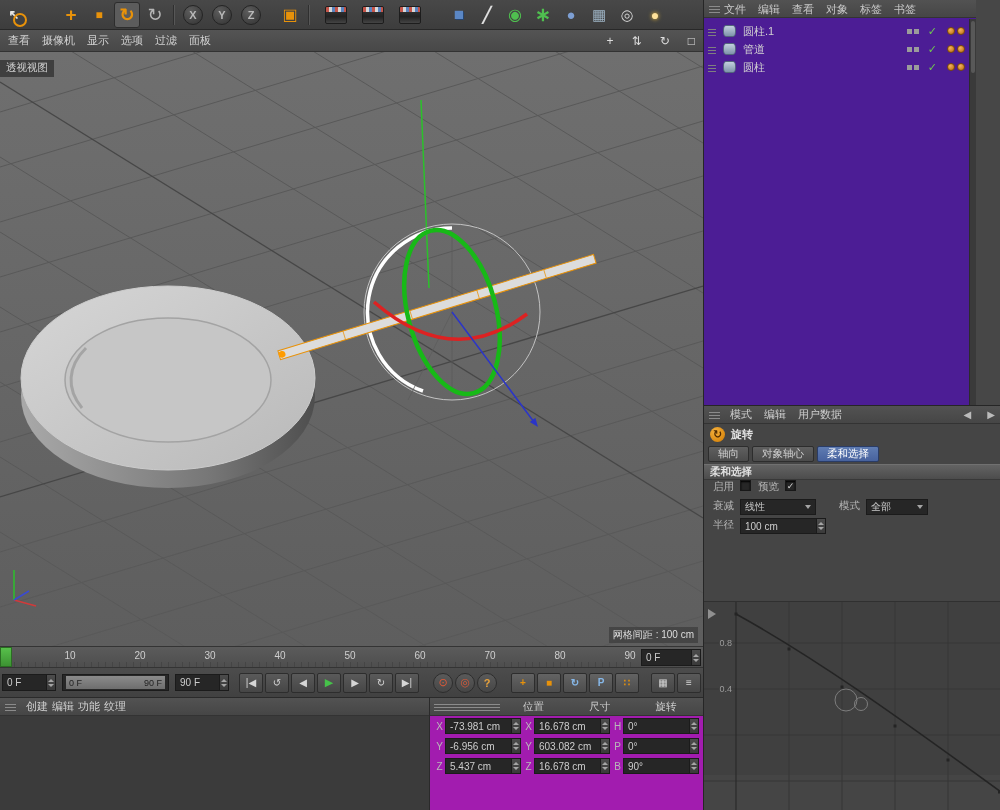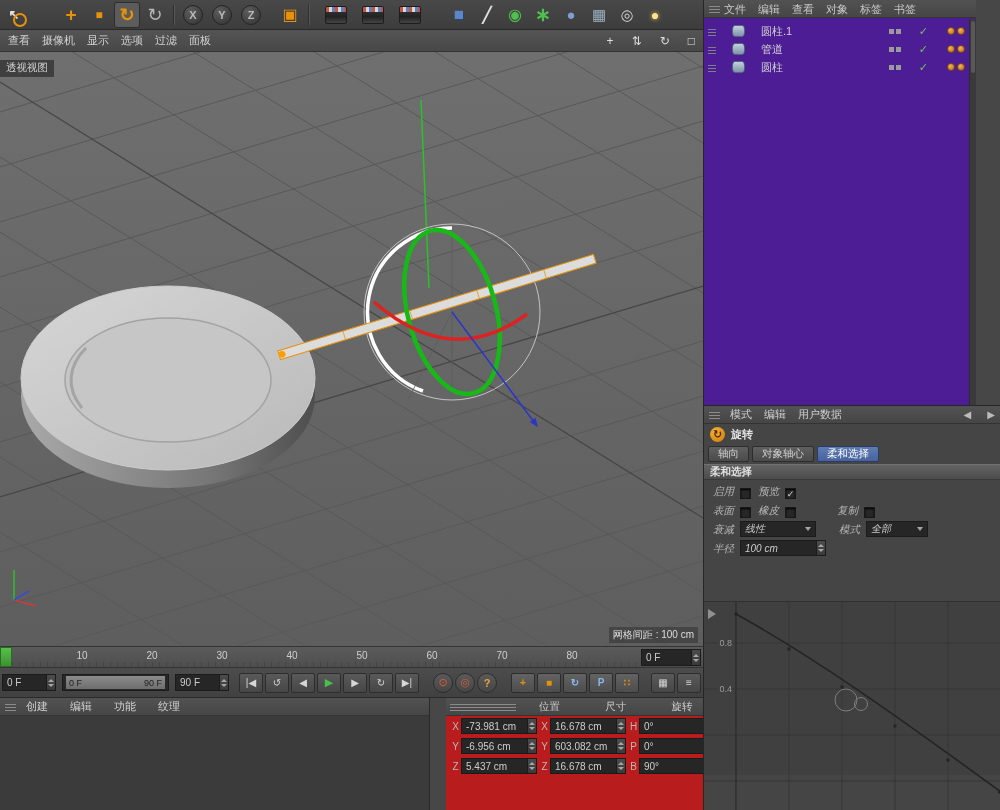--- a/index.html
+++ b/index.html
@@ -34,21 +34,21 @@
   .t-light{color:#ffe29a;font-size:14px;text-shadow:0 0 4px #ffca3a;}
 
   
   .pmenu{display:flex;align-items:center;height:18px;background:linear-gradient(#525252,#464646);border-bottom:1px solid #333;padding:0 5px;gap:10px;font-size:11px;color:#cfcfcf;white-space:nowrap;}
   .pmenu .mi{cursor:pointer;}
   .grip{width:11px;height:9px;background:repeating-linear-gradient(0deg,#8b8b8b 0 1px,transparent 1px 3px);flex:none;cursor:pointer;}
 
   
   #om{position:absolute;left:703px;top:0;width:273px;height:405px;background:#4c1d95;border-left:1px solid #262626;}
   #om-list{position:absolute;top:22px;left:0;right:7px;}
-  .om-row{display:flex;align-items:center;height:18px;padding:0 4px;gap:16px;cursor:pointer;}
+  .om-row{display:flex;align-items:center;height:18px;padding:0 4px;gap:7px;cursor:pointer;}
   .om-grip{width:8px;height:9px;background:repeating-linear-gradient(0deg,#7f7f7f 0 1px,transparent 1px 3px);flex:none;}
   .om-objicon{width:13px;height:12px;background:linear-gradient(#c3d0de,#7e93ab);border:1px solid #54667d;border-radius:3px/5px;flex:none;}
   .om-name{flex:none;color:#d2d2d2;margin-right:2px;}
   .om-sp{flex:1;}
   .vis{display:flex;gap:2px;margin-right:2px;}
   .vis i{width:5px;height:5px;background:#9b9b9b;display:block;}
   .om-check{color:#6fc84f;font-weight:bold;font-size:11px;margin-right:3px;}
   .tagdots{display:flex;gap:2px;}
   .tagdots i{width:8px;height:8px;border-radius:50%;background:radial-gradient(circle at 35% 30%,#f4b35c,#b96a10);border:1px solid #7a4a08;display:block;}
   #om-scroll{position:absolute;right:0;top:19px;bottom:0;width:7px;background:#3a3a3a;border-left:1px solid #2c2c2c;}
@@ -58,21 +58,21 @@
   #viewport{position:absolute;left:0;top:30px;width:703px;height:616px;}
   #vp-menu{position:absolute;left:0;top:0;right:0;height:22px;background:linear-gradient(#545454,#484848);border-bottom:1px solid #333;display:flex;align-items:center;padding:0 8px;gap:12px;color:#d2d2d2;}
   #vp-menu .sp{flex:1;}
   #vp-menu .navi{font-size:12px;color:#ddd;margin-left:6px;cursor:pointer;}
   #vp-canvas{position:absolute;left:0;top:22px;width:703px;height:594px;background:linear-gradient(#6f6f6f,#5e5e5e);overflow:hidden;cursor:crosshair;}
   #vp-label{position:absolute;left:0;top:8px;background:rgba(58,58,58,.9);color:#cfcfcf;font-size:10.5px;padding:1px 6px 2px;}
   #vp-gridlabel{position:absolute;right:5px;bottom:3px;background:rgba(62,62,62,.75);color:#dedede;font-size:10px;padding:1px 4px;}
 
   
   #ruler{position:absolute;left:0;top:646px;width:703px;height:22px;background:linear-gradient(#5b5b5b,#4e4e4e);border-top:1px solid #343434;border-bottom:1px solid #343434;}
-  #ruler-ticks{position:absolute;left:0;top:0;right:66px;bottom:0;overflow:hidden;margin-left:12px;}
+  #ruler-ticks{position:absolute;left:0;top:0;right:66px;bottom:0;overflow:hidden;}
   #ruler-ticks::after{content:"";position:absolute;left:0;right:0;bottom:0;height:5px;background:repeating-linear-gradient(90deg,#454545 0 1px,transparent 1px 7px);}
   #ruler-ticks span{position:absolute;top:3px;transform:translateX(-50%);font-size:10px;color:#cfcfcf;}
   #ruler-ticks span:nth-of-type(1){left:70px}#ruler-ticks span:nth-of-type(2){left:140px}
   #ruler-ticks span:nth-of-type(3){left:210px}#ruler-ticks span:nth-of-type(4){left:280px}
   #ruler-ticks span:nth-of-type(5){left:350px}#ruler-ticks span:nth-of-type(6){left:420px}
   #ruler-ticks span:nth-of-type(7){left:490px}#ruler-ticks span:nth-of-type(8){left:560px}
   #ruler-ticks span:nth-of-type(9){left:630px}
   #playhead{position:absolute;left:0;top:0;bottom:0;width:12px;background:linear-gradient(#57c04b,#3c9232);border:1px solid #2b6d23;cursor:ew-resize;}
   #ruler-frame{position:absolute;right:2px;top:2px;display:flex;}
 
@@ -100,21 +100,21 @@
   #tp-rec .tpbtn:nth-of-type(1),#tp-rec .tpbtn:nth-of-type(2){color:#e05a38;}
   #tp-rec .tpbtn:nth-of-type(3){color:#e8a23c;font-weight:bold;}
   #tp-tog{display:flex;margin-left:12px;}
   #tp-tog .tpbtn{background:linear-gradient(#636363,#4d4d4d);}
   #tp-tog .tpbtn:nth-of-type(1),#tp-tog .tpbtn:nth-of-type(2),#tp-tog .tpbtn:nth-of-type(5){color:#e8920a;font-weight:bold;}
   #tp-tog .tpbtn:nth-of-type(3),#tp-tog .tpbtn:nth-of-type(4){color:#86b7e8;font-weight:bold;}
   #tp-snap{display:flex;margin-left:10px;}
 
   
   #materials{position:absolute;left:0;top:698px;width:430px;height:112px;background:#3b3b3b;border-right:1px solid #2a2a2a;}
-  #coords{position:absolute;left:446px;top:698px;width:273px;height:112px;background:#b91c1c;}
+  #coords{position:absolute;left:430px;top:698px;width:273px;height:112px;background:#a21caf;}
   #co-head{display:flex;align-items:center;height:18px;background:linear-gradient(#525252,#464646);border-bottom:1px solid #333;padding:0 4px;}
   #co-head span{flex:1;text-align:center;font-size:10.5px;color:#d0d0d0;}
   .co-row{display:flex;align-items:center;height:20px;padding:0 3px;}
   .co-cell{display:flex;align-items:center;flex:1;margin:0 1px;}
   .co-cell .axis{width:11px;text-align:center;color:#b8b8b8;font-size:10px;flex:none;}
   .co-cell .field{flex:1;height:16px;}
   .co-cell .spin{height:16px;}
   #co-btns{display:flex;padding:3px 3px 0;gap:3px;}
   .cbtn{flex:1;height:17px;background:linear-gradient(#606060,#4b4b4b);border:1px solid #2d2d2d;border-radius:2px;color:#d6d6d6;font-size:10px;display:flex;align-items:center;justify-content:center;gap:4px;padding:0;cursor:pointer;white-space:nowrap;}
   .cbtn.drop::after{content:"";width:0;height:0;border-left:3.5px solid transparent;border-right:3.5px solid transparent;border-top:4px solid #bbb;}
@@ -123,21 +123,21 @@
   #attr{position:absolute;left:703px;top:405px;width:297px;height:405px;background:#454545;border-left:1px solid #262626;border-top:1px solid #262626;}
   #attr .pmenu .sp{flex:1;}
   #attr .pmenu .nav{font-size:10px;color:#bbb;margin-left:6px;cursor:pointer;}
   #attr-title{display:flex;align-items:center;height:20px;padding:0 6px;gap:6px;}
   .rot-ic{width:15px;height:15px;border-radius:50%;background:radial-gradient(circle at 35% 30%,#f5b13d,#d07a00);color:#4c2800;font-size:11px;font-weight:bold;display:flex;align-items:center;justify-content:center;flex:none;}
   #attr-title b{font-size:11px;color:#e0e0e0;font-weight:bold;}
   #attr-tabs{display:flex;align-items:center;height:20px;padding:0 4px;}
   .tab{height:16px;padding:0 9px;margin-right:3px;background:linear-gradient(#606060,#4b4b4b);border:1px solid #2d2d2d;border-radius:2px;color:#d0d0d0;font-size:10.5px;display:flex;align-items:center;cursor:pointer;}
   .tab.active{background:linear-gradient(#5f7cb2,#47629e);border-color:#2a3c66;color:#fff;}
   #attr-section{height:16px;background:linear-gradient(#636363,#4c4c4c);border-top:1px solid #707070;border-bottom:1px solid #383838;display:flex;align-items:center;padding:0 6px;font-weight:bold;font-size:10.5px;color:#e2e2e2;}
-  .arow{display:flex;align-items:flex-end;height:19px;padding:0 0 0 2px;font-style:italic;}
+  .arow{display:flex;align-items:flex-start;height:19px;padding:0 0 0 2px;}
   .al{width:28px;text-align:right;color:#b5b5b5;font-size:10.5px;flex:none;margin-right:6px;}
   .al2{}
   .al3{margin-left:34px;}
   .slider{height:8px;background:#2a2a2a;border:1px solid #1e1e1e;width:158px;margin-left:10px;position:relative;cursor:pointer;}
   .slider .fill{position:absolute;left:0;top:0;bottom:0;background:linear-gradient(#b9b9b9,#8d8d8d);}
   .slider .knob{position:absolute;width:5px;top:-2px;bottom:-2px;background:#dcdcdc;border:1px solid #4a4a4a;}
   #graph{position:absolute;left:0;top:195px;width:297px;height:174px;background:#404040;border-top:1px solid #303030;cursor:crosshair;}
 </style>
 </head>
 <body>
@@ -464,21 +464,21 @@
     </div>
     <div id="tp-snap">
       <button class="tpbtn">▦</button>
       <button class="tpbtn">≡</button>
     </div>
   </div>
 
   <div id="materials">
     <div class="pmenu">
       <span class="grip"></span>
-      <span style="display:flex;gap:22px;">
+      <span style="display:flex;gap:4px;">
 
       <span class="mi">创建</span>
           <span class="mi">编辑</span>
           <span class="mi">功能</span>
           <span class="mi">纹理</span>
         </span>
     </div>
     <div style="height:93px;"></div>
   </div>
 
@@ -614,28 +614,20 @@
       <span class="tab">对象轴心</span>
       <span class="tab active">柔和选择</span>
     </div>
     <div id="attr-section">柔和选择</div>
 
     <div class="arow">
       <span class="al">启用</span>
       <span class="cb"></span>
       <span class="al al2">预览</span>
       <span class="cb">✓</span>
-    </div>
-    <div class="arow">
-      <span class="al">表面</span>
-      <span class="cb"></span>
-      <span class="al al2">橡皮</span>
-      <span class="cb"></span>
-      <span class="al al3">复制</span>
-      <span class="cb"></span>
     </div>
     <div class="arow">
       <span class="al">衰减</span>
       <span class="dd" style="width:76px">
           <span>线性</span>
         </span>
       <span class="al" style="margin-left:16px">模式</span>
       <span class="dd" style="width:62px">
           <span>全部</span>
         </span>

